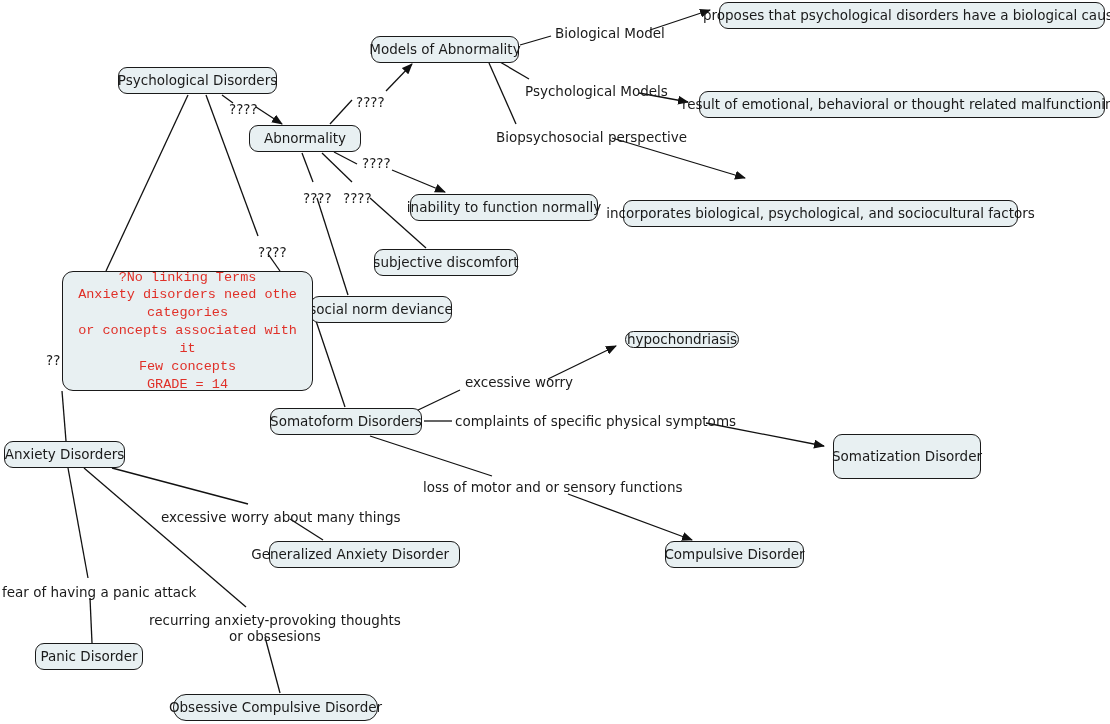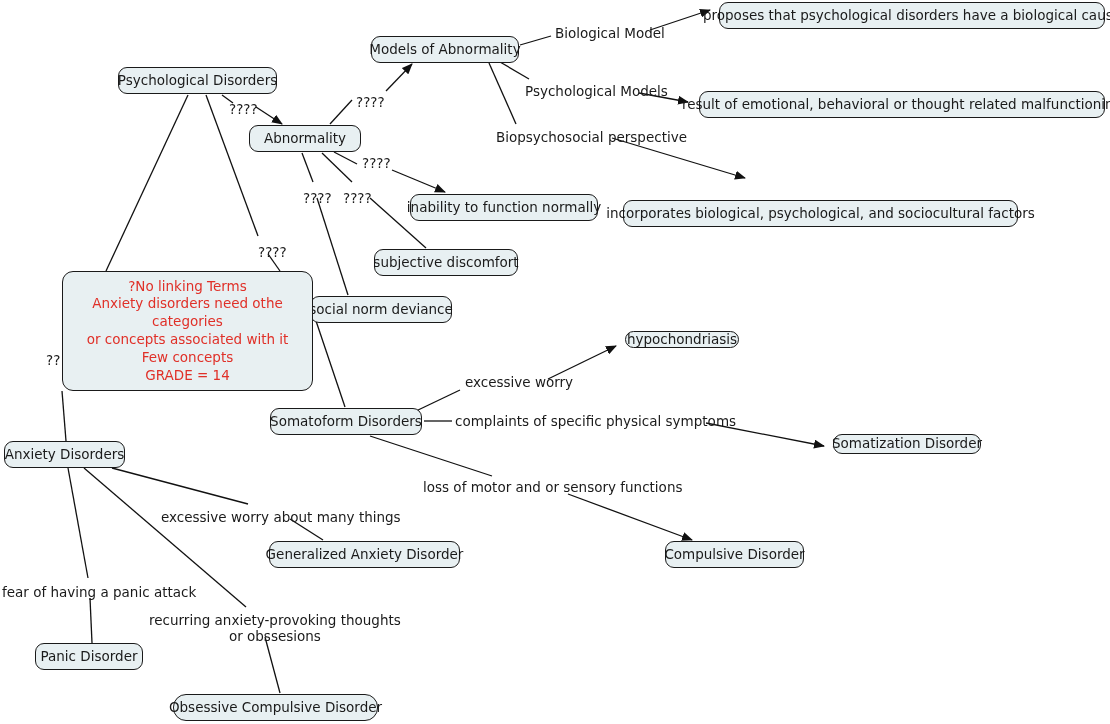--- a/index.html
+++ b/index.html
@@ -29,20 +29,21 @@
     border-radius:11px;
     color:#e03028;
     font-size:13.5px;
     line-height:1.32;
     display:flex;
     flex-direction:column;
     align-items:center;
     justify-content:center;
     text-align:center;
     padding:12px 10px;
+    font-family:Liberation Mono, monospace;
   }
   .gradebox .gap{height:13px;}
   .linklabel{
     position:absolute;
     font-size:13.5px;
     color:#1a1a1a;
     white-space:nowrap;
     line-height:1.2;
   }
   .linklabel.ctr{text-align:center;}
@@ -150,33 +151,33 @@
   </div>
 
   <div class="node" style="left:270px;top:408px;width:152px;height:27px;">
     <span>Somatoform Disorders</span>
   </div>
 
   <div class="node" style="left:625px;top:331px;width:114px;height:17px;">
     <span>hypochondriasis</span>
   </div>
 
-  <div class="node" style="left:833px;top:434px;width:148px;height:20px;">
+  <div class="node" style="left:833px;top:434px;width:148px;height:45px;">
     <span>Somatization Disorder</span>
   </div>
 
   <div class="node" style="left:665px;top:541px;width:139px;height:27px;">
     <span>Compulsive Disorder</span>
   </div>
 
   <div class="node" style="left:4px;top:441px;width:121px;height:27px;">
     <span>Anxiety Disorders</span>
   </div>
 
-  <div class="node" style="left:269px;top:541px;width:191px;height:27px;">
+  <div class="node" style="left:269px;top:541px;width:191px;height:27px;justify-content:flex-end;">
     <span>Generalized Anxiety Disorder</span>
   </div>
 
   <div class="node" style="left:35px;top:643px;width:108px;height:27px;">
     <span>Panic Disorder</span>
   </div>
 
   <div class="node" style="left:173px;top:694px;width:205px;height:27px;border-radius:13px;">
     <span>Obsessive Compulsive Disorder</span>
   </div>

